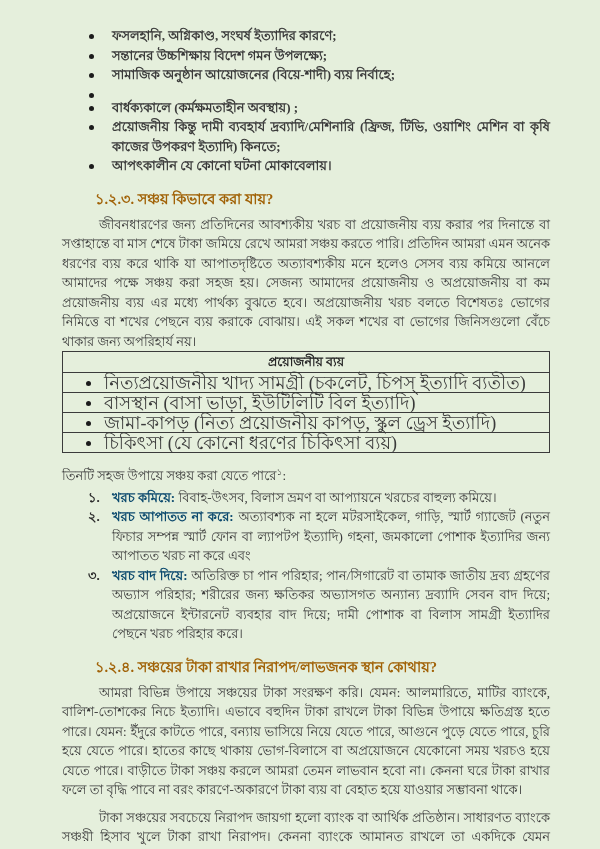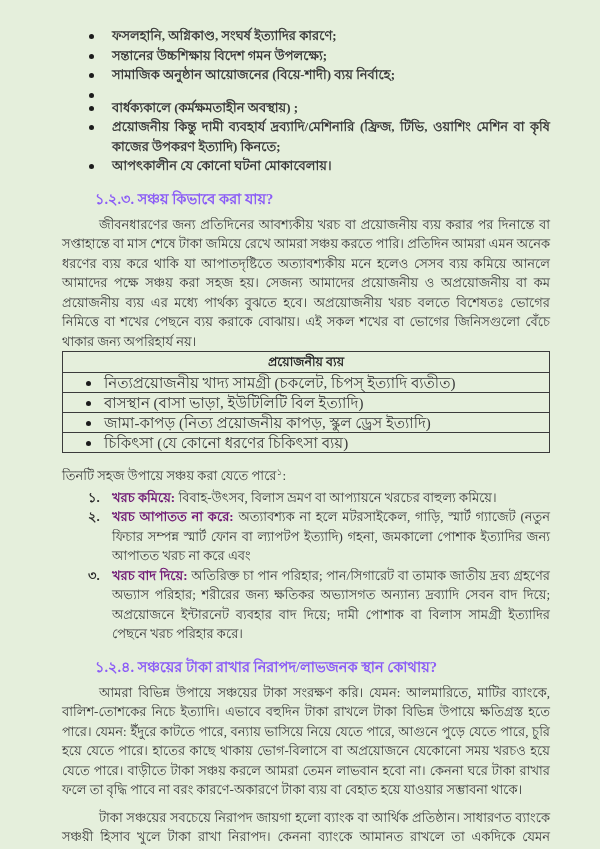--- a/index.html
+++ b/index.html
@@ -21,21 +21,21 @@
   .dot {
     display: block; width: 5px; height: 5px; border-radius: 50%;
     background: #1c1c1c; margin: 8px 0 0 27px;
   }
   .btext { flex: 1; text-align: justify; }
 
   
   h2.sec {
     margin: 13px 0 0 33px;
     font-size: 14.5px; line-height: 20px;
-    color: #8b5cf6; font-weight: bold;
+    color: #a16207; font-weight: bold;
   }
 
   
   p.bodypara {
     margin: 6px 0 0 0;
     text-indent: 37px;
     text-align: justify;
   }
   p.para2 { margin-top: 8px; }
 
@@ -45,34 +45,34 @@
     border-collapse: collapse;
   }
   table.etable th, table.etable td {
     border: 1px solid #3b3b3b;
   }
   table.etable th {
     font-size: 12.5px; line-height: 16px;
     padding: 2px 0; text-align: center;
     font-weight: bold; color: #262626;
   }
-  table.etable td { padding: 1.5px 6px 1.5px 0; font-size: 15px; line-height: 16px; }
+  table.etable td { padding: 1.5px 6px 1.5px 0; font-size: 18px; line-height: 16px; }
   .tcell { display: flex; }
   .tbul { flex: 0 0 41px; }
   .tbul .dot { margin: 6px 0 0 23px; }
   .tcelltext { flex: 1; }
 
   
   p.introline { margin: 13px 0 2px 0; text-align: left; }
   sup.fnote { font-size: 9px; line-height: 0; }
   ol.olist { list-style: none; margin: 0; padding: 0; }
   .oitem { display: flex; }
   .onum { flex: 0 0 24px; margin-left: 26px; font-weight: bold; color: #2a2a2a; }
   .otext { flex: 1; text-align: justify; }
-  .lead { font-weight: bold; color: #701a75; }
+  .lead { font-weight: bold; color: #0c4a6e; }
 </style>
 </head>
 <body>
 
 <div class="page">
 
   <ul class="blist">
     <li class="bitem">
       <span class="bcol">
           <span class="dot"></span>

